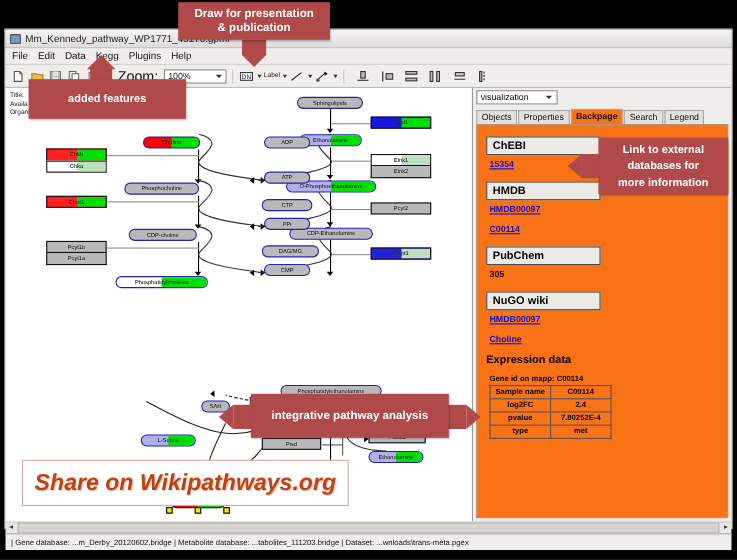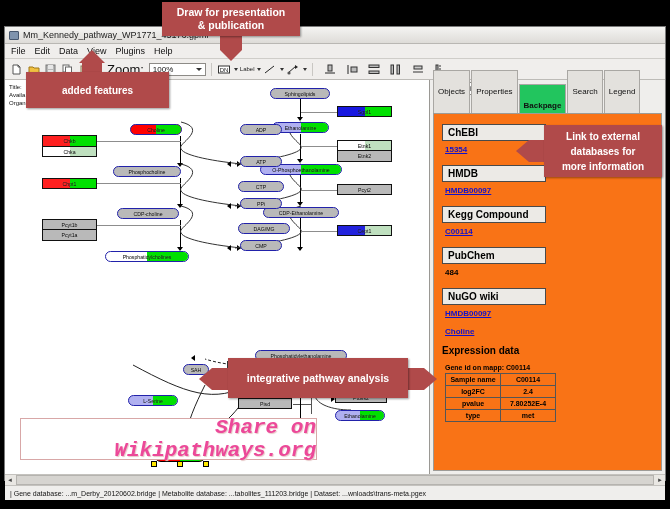--- a/index.html
+++ b/index.html
@@ -80,25 +80,25 @@
     position:absolute;left:3px;top:2px;width:74px;height:13px;
     background:#fff;border:1px solid #8d8b87;
     display:flex;align-items:center;justify-content:space-between;
     font-size:8px;padding:0 2px 0 3px;box-sizing:border-box;
   }
   .tabs{
     position:absolute;left:3px;top:20px;right:3px;height:13px;
     display:flex;align-items:flex-end;border-bottom:1px solid #9d9b97;
   }
   .tab{
-    font-size:8px;padding:16px 4px;background:#e3e1dd;
+    font-size:8px;padding:1px 4px;background:#e3e1dd;
     border:1px solid #a9a7a3;border-bottom:none;margin-right:1px;
     color:#111;line-height:10px;
   }
-  .tab.active{background:#22c55e;font-weight:bold;padding-bottom:2px;}
+  .tab.active{background:#f97316;font-weight:bold;padding-bottom:2px;}
   .backpage{
     position:absolute;left:3px;top:33px;right:3px;bottom:3px;
     background:#f97316;border:1px solid #9d9b97;overflow:hidden;
     padding:8px 0 0 8px;box-sizing:border-box;
   }
   .bp-head{
     display:inline-block;min-width:92px;
     background:#eceae6;border:1px solid #4a4a4a;
     font-size:10px;font-weight:bold;color:#000;
     padding:2px 5px;margin-bottom:4px;
@@ -204,41 +204,40 @@
     position:absolute;width:0;height:0;z-index:30;
     border-top:11px solid transparent;border-bottom:11px solid transparent;
     border-left:13px solid #b04a4a;
   }
   .share{
     position:absolute;left:20px;top:418px;width:295px;height:40px;
     background:#fff;border:1px solid #d8a7a7;z-index:40;
     display:flex;align-items:center;justify-content:center;
   }
   .share span{
-    font-family:Liberation Mono, monospace;
-    font-style:italic;font-weight:bold;font-size:21px;color:#ec4899;
+    font-family:Liberation Sans, sans-serif;
+    font-style:italic;font-weight:bold;font-size:21px;color:#c2410c;
     text-shadow:1px 1px 1px #e7c6c6;
-    text-align:right;
   }
 </style>
 </head>
 <body>
 
 <div class="app">
 
   <div class="titlebar">
     <span class="tb-icon"></span>
     <span>Mm_Kennedy_pathway_WP1771_45176.gpml</span>
   </div>
 
   <div class="menubar">
     <span>File</span>
     <span>Edit</span>
     <span>Data</span>
-    <span>View</span>
+    <span>Kegg</span>
     <span>Plugins</span>
     <span>Help</span>
   </div>
 
   <div class="toolbar">
     <div class="tbtn">
       <svg width="11" height="11" viewBox="0 0 11 11">
           <path d="M2 1 h5 l2 2 v7 h-7z" fill="#fff" stroke="#555" stroke-width="1"></path>
           <path d="M7 1 v2 h2" fill="none" stroke="#555"></path>
         </svg>
@@ -594,25 +593,24 @@
         <div class="tab">Legend</div>
       </div>
 
       <div class="backpage">
         <div class="bp-head">ChEBI</div>
         <a class="bp-link" href="#">15354</a>
 
         <div class="bp-head">HMDB</div>
         <a class="bp-link" href="#">HMDB00097</a>
 
-        <div class="bp-head">Kegg Compound</div>
         <a class="bp-link" href="#">C00114</a>
 
         <div class="bp-head">PubChem</div>
-        <span class="bp-plain">484</span>
+        <span class="bp-plain">305</span>
 
         <div class="bp-head">NuGO wiki</div>
         <a class="bp-link" href="#">HMDB00097</a>
 
         <a class="bp-link" href="#">Choline</a>
 
         <div class="bp-expr">Expression data</div>
         <div class="bp-geneid">Gene id on mapp: C00114</div>
 
         <table class="expr">

